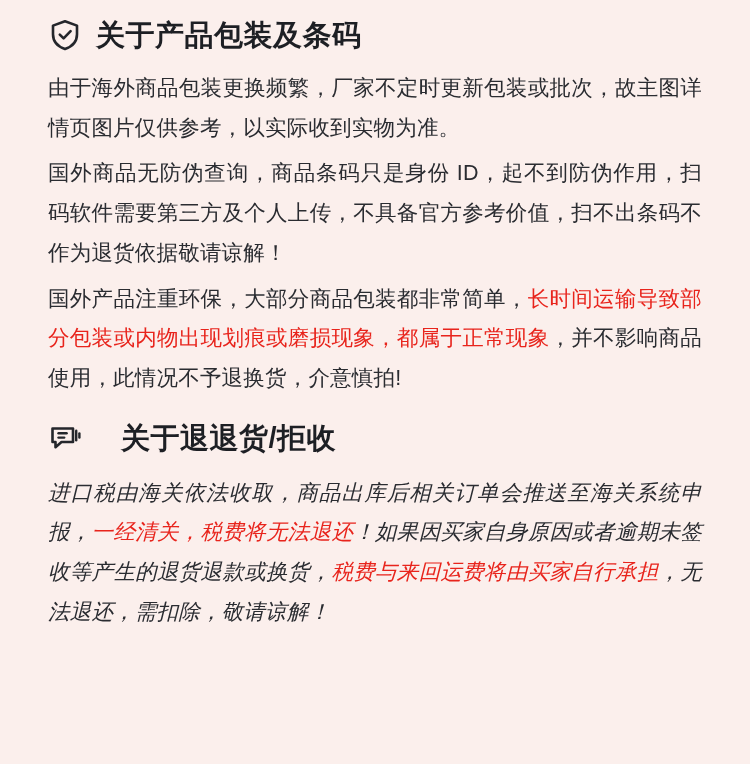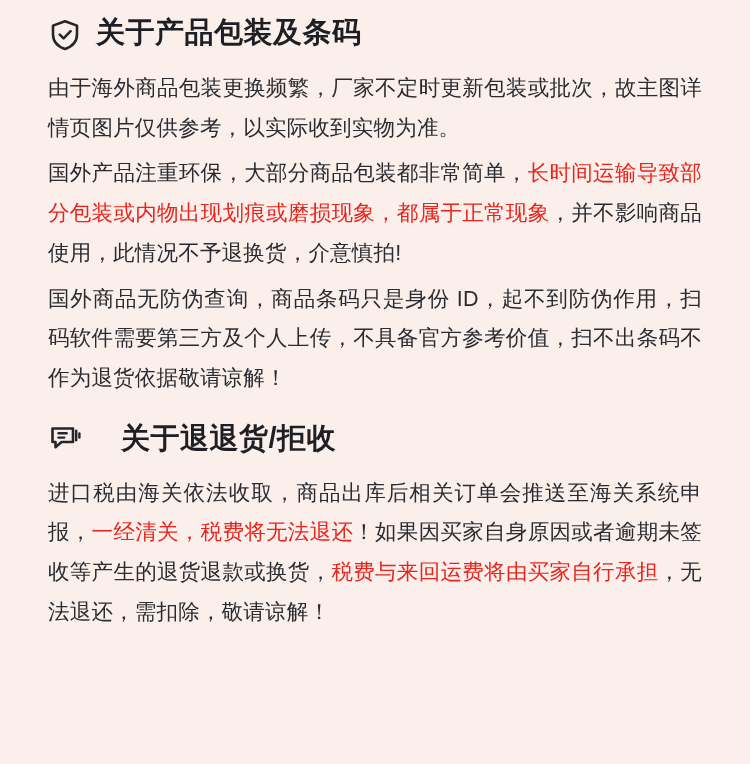--- a/index.html
+++ b/index.html
@@ -21,21 +21,21 @@
     padding: 0 48px;
     background: #fbefec;
     overflow: hidden;
   }
   .section { position: relative; }
   .section-header {
     display: flex;
     align-items: center;
     gap: 14px;
   }
-  .sec1-header { padding-top: 18px; font-family: Liberation Mono, monospace; }
+  .sec1-header { padding-top: 18px; }
   .sec2-header { padding-top: 22px; gap: 39px; }
   .sec-icon {
     width: 34px;
     height: 34px;
     flex: 0 0 34px;
     display: block;
     color: #24262b;
   }
   .sec-icon svg { display: block; width: 34px; height: 34px; }
   .sec-title {
@@ -49,21 +49,21 @@
     margin-top: 16px;
     font-size: 21.5px;
     line-height: 1.85;
     color: #2a2c31;
     text-align: justify;
     letter-spacing: 0.2px;
   }
   .para { margin: 0 0 6px 0; }
   .para:last-child { margin-bottom: 0; }
   .hl { color: #e8241c; }
-  .sec2-body { margin-top: 18px; }
+  .sec2-body { margin-top: 18px; font-style: italic; }
 </style>
 </head>
 <body>
 
 <div class="page">
 
   <div class="section">
     <div class="section-header sec1-header">
       <span class="sec-icon">
         <svg viewBox="0 0 34 34" fill="none" xmlns="http://www.w3.org/2000/svg">
@@ -71,24 +71,24 @@
           <path d="M11.8 16.6 L15.6 20.4 L22.6 13.2" stroke="#24262b" stroke-width="2.6" stroke-linecap="round" stroke-linejoin="round"></path>
         </svg>
       </span>
       <div class="sec-title">关于产品包装及条码</div>
     </div>
     <div class="body-block">
       <p class="para">
         <span>由于海外商品包装更换频繁，厂家不定时更新包装或批次，故主图详情页图片仅供参考，以实际收到实物为准。</span>
       </p>
       <p class="para">
-        <span>国外产品注重环保，大部分商品包装都非常简单，</span><span class="hl">长时间运输导致部分包装或内物出现划痕或磨损现象，都属于正常现象</span><span>，并不影响商品使用，此情况不予退换货，介意慎拍!</span>
+        <span>国外商品无防伪查询，商品条码只是身份 ID，起不到防伪作用，扫码软件需要第三方及个人上传，不具备官方参考价值，扫不出条码不作为退货依据敬请谅解！</span>
       </p>
       <p class="para">
-        <span>国外商品无防伪查询，商品条码只是身份 ID，起不到防伪作用，扫码软件需要第三方及个人上传，不具备官方参考价值，扫不出条码不作为退货依据敬请谅解！</span>
+        <span>国外产品注重环保，大部分商品包装都非常简单，</span><span class="hl">长时间运输导致部分包装或内物出现划痕或磨损现象，都属于正常现象</span><span>，并不影响商品使用，此情况不予退换货，介意慎拍!</span>
       </p>
     </div>
   </div>
 
   <div class="section">
     <div class="section-header sec2-header">
       <span class="sec-icon">
         <svg viewBox="0 0 34 34" fill="none" xmlns="http://www.w3.org/2000/svg">
           <path d="M4.5 7.5 H25 V21 H13.5 L7.5 26.2 V21 H4.5 Z" stroke="#24262b" stroke-width="2.6" stroke-linejoin="round"></path>
           <path d="M10.5 12.3 H18.6" stroke="#24262b" stroke-width="2.4" stroke-linecap="round"></path>

